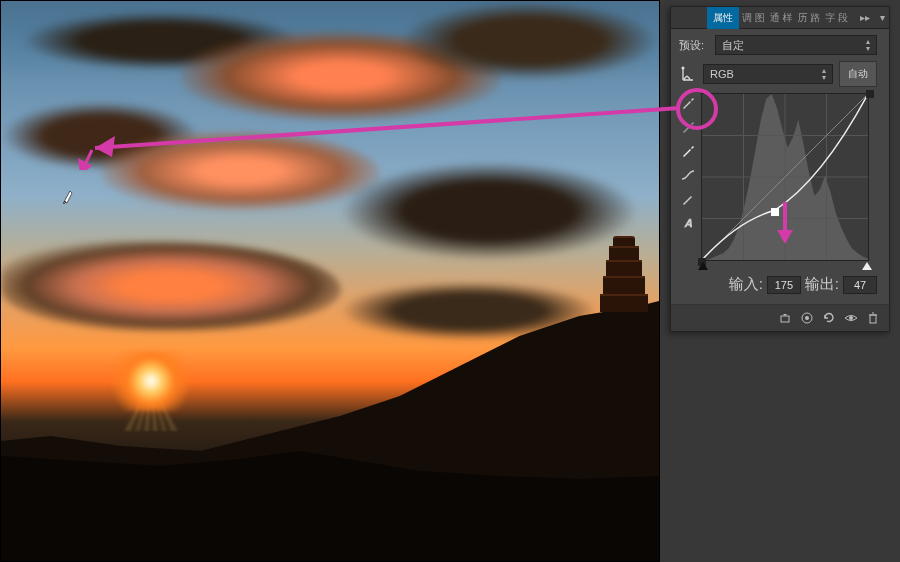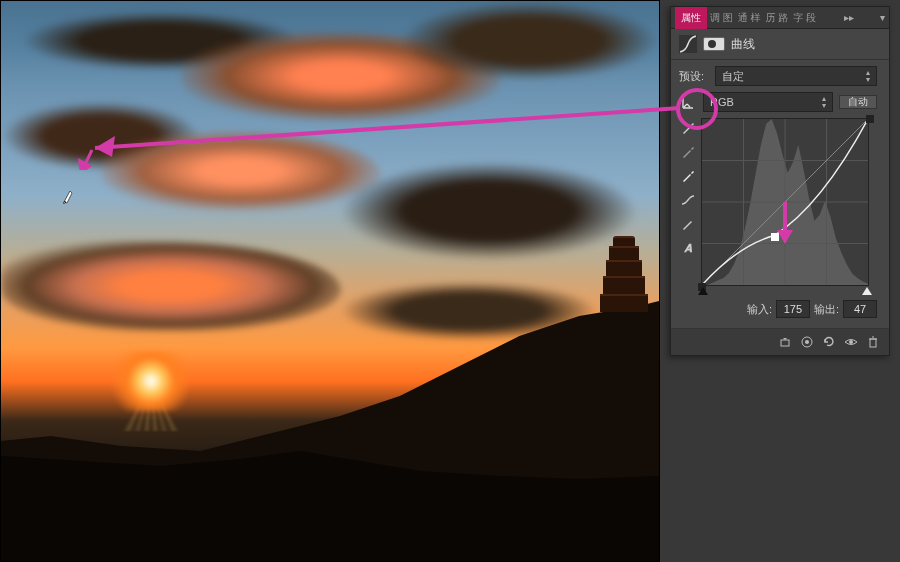--- a/index.html
+++ b/index.html
@@ -38,52 +38,52 @@
 .pagoda { position: absolute; right: 10px; top: 235px; width: 50px; height: 120px; }
 .pagoda-tier { background: #2a1408; border-top: 2px solid #4a2410; margin: 0 auto; }
 
 
 .sampler-cursor { position: absolute; left: 60px; top: 186px; width: 18px; height: 18px; }
 
 
 .panel { position: absolute; right: 10px; top: 6px; width: 220px; background: #454545; border: 1px solid #222; box-shadow: -2px 2px 6px rgba(0,0,0,0.4); }
 .panel-tabs { display: flex; background: #383838; height: 22px; border-bottom: 1px solid #222; align-items: center; padding: 0 4px; gap: 1px; }
 .panel-tab { font-size: 10px; color: #999; padding: 0 2px; cursor: default; }
-.panel-tab.active { color: #eee; background: #be185d; padding: 4px 6px; }
+.panel-tab.active { color: #eee; background: #0369a1; padding: 4px 6px; margin-left: 32px; }
 .panel-expand { margin-left: auto; font-size: 10px; color: #aaa; }
 
 .panel-header { display: flex; align-items: center; gap: 6px; padding: 6px 8px; border-bottom: 1px solid #333; }
 .adj-icon { width: 18px; height: 18px; background: #333; display: flex; align-items: center; justify-content: center; }
 .mask-icon { width: 22px; height: 14px; background: #ddd; border: 1px solid #666; border-radius: 2px; position: relative; }
 .mask-icon::after { content: ''; position: absolute; left: 4px; top: 2px; width: 8px; height: 8px; border-radius: 50%; background: #333; }
 .panel-title { font-size: 12px; color: #ddd; }
 
 .panel-body { padding: 6px 12px 10px 8px; }
 .row { display: flex; align-items: center; gap: 6px; margin-bottom: 6px; }
 .row-label { font-size: 11px; color: #ccc; width: 30px; }
 .select { flex: 1; height: 20px; background: #333; border: 1px solid #222; color: #ccc; font-size: 11px; padding: 0 6px; display: flex; align-items: center; justify-content: space-between; cursor: pointer; }
 .select-arrows { font-size: 8px; color: #aaa; line-height: 7px; }
-.btn-auto { height: 14px; padding: 0 8px; background: #555; border: 1px solid #333; color: #ddd; font-size: 10px; cursor: pointer; display: flex; align-items: center; }
+.btn-auto { height: 26px; padding: 0 8px; background: #555; border: 1px solid #333; color: #ddd; font-size: 10px; cursor: pointer; display: flex; align-items: center; }
 
 .curves-area { display: flex; gap: 4px; }
 .tools-col { display: flex; flex-direction: column; gap: 8px; width: 18px; align-items: center; padding-top: 2px; }
 .tool-icon { width: 16px; height: 16px; display: flex; align-items: center; justify-content: center; color: #ccc; cursor: pointer; }
 .tool-icon svg { width: 14px; height: 14px; }
 
 .curves-graph { width: 168px; height: 168px; background: #3c3c3c; border: 1px solid #222; position: relative; }
 .curves-grid { position: absolute; inset: 0; }
 .curves-grid line { stroke: #555; stroke-width: 1; }
 .histogram { position: absolute; inset: 0; }
 .curve-line { position: absolute; inset: 0; }
 .curve-point { position: absolute; width: 8px; height: 8px; border: 1px.5 solid #fff; background: #222; transform: translate(-50%, -50%); }
 .black-slider { position: absolute; left: -4px; bottom: -10px; width: 0; height: 0; border-left: 5px solid transparent; border-right: 5px solid transparent; border-bottom: 8px solid #111; }
 .white-slider { position: absolute; right: -4px; bottom: -10px; width: 0; height: 0; border-left: 5px solid transparent; border-right: 5px solid transparent; border-bottom: 8px solid #eee; }
 
 .io-row { display: flex; align-items: center; gap: 4px; margin-top: 14px; justify-content: flex-end; }
-.io-label { font-size: 11px; color: #ccc; }
+.io-label { font-size: 15px; color: #ccc; }
 .io-field { width: 34px; height: 18px; background: #333; border: 1px solid #222; color: #ddd; font-size: 11px; text-align: center; line-height: 16px; }
 
 .panel-footer { display: flex; justify-content: flex-end; gap: 2px; padding: 4px 6px; border-top: 1px solid #333; background: #3a3a3a; }
 .footer-btn { width: 20px; height: 18px; display: flex; align-items: center; justify-content: center; color: #bbb; cursor: pointer; }
 
 
 .circle-annot { position: absolute; border: 4px solid #d43ba8; border-radius: 50%; pointer-events: none; }
 .arrow-annot { position: absolute; pointer-events: none; }
 </style>
 </head>
@@ -127,29 +127,20 @@
   <div class="panel-tabs">
     <span class="panel-tab active">属性</span>
     <span class="panel-tab">调 图</span>
     <span class="panel-tab">通 样</span>
     <span class="panel-tab">历 路</span>
     <span class="panel-tab">字 段</span>
     <span class="panel-expand">▸▸</span>
     <span class="panel-expand">▾</span>
   </div>
 
-  <div class="panel-header">
-    <span class="adj-icon">
-      <svg viewBox="0 0 16 16">
-          <path d="M1 15 Q6 14 8 8 Q10 2 15 1" stroke="#ddd" fill="none" stroke-width="1.4"></path>
-        </svg>
-    </span>
-    <span class="mask-icon"></span>
-    <span class="panel-title">曲线</span>
-  </div>
 
   <div class="panel-body">
     <div class="row">
       <span class="row-label">预设:</span>
       <div class="select">
         <span>自定</span>
         <span class="select-arrows">▴<br>▾</span>
       </div>
     </div>
 

